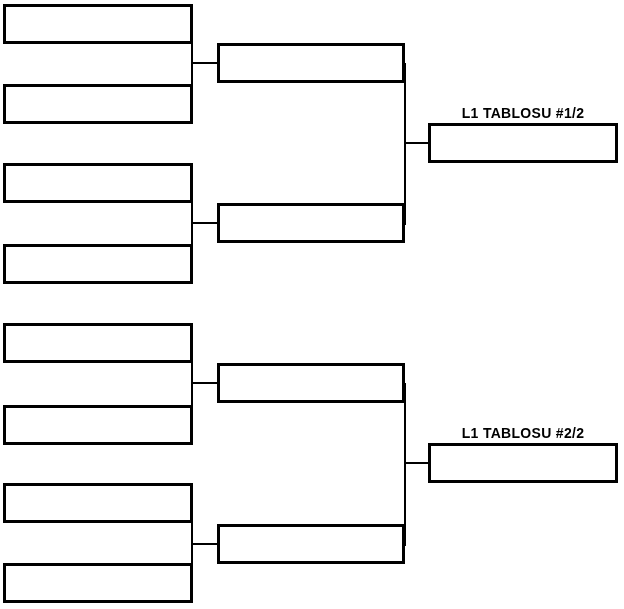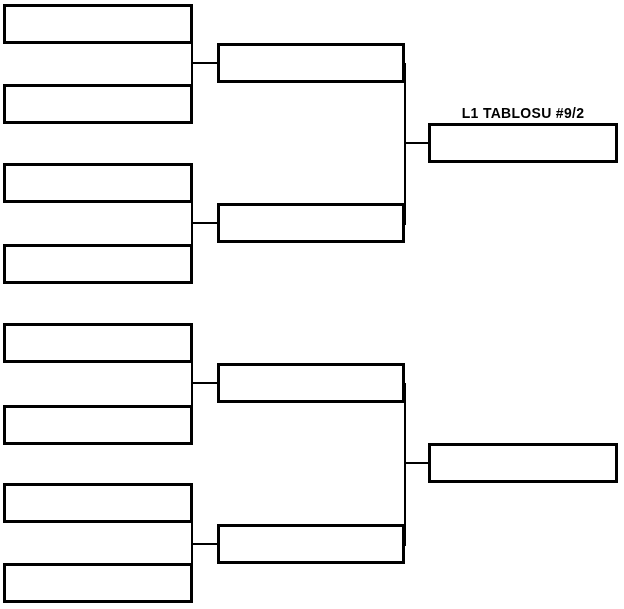--- a/index.html
+++ b/index.html
@@ -50,38 +50,39 @@
 <div class="stage">
 
   <div class="slot r1" style="top:4px;"></div>
   <div class="slot r1" style="top:84px;"></div>
   <div class="slot r1" style="top:163px;"></div>
   <div class="slot r1" style="top:244px;"></div>
 
   <div class="slot r2" style="top:43px;"></div>
   <div class="slot r2" style="top:203px;"></div>
 
-  <div class="bracket-label" style="top:105px;">L1 TABLOSU #9/2</div>
+  <div class="bracket-label" style="top:105px;">L1 TABLOSU #1/2</div>
   <div class="slot fin" style="top:123px;"></div>
 
   <div class="line vline" style="left:191px; top:24px;  height:82px;"></div>
   <div class="line hline" style="left:191px; top:62px;"></div>
   <div class="line vline" style="left:191px; top:183px; height:83px;"></div>
   <div class="line hline" style="left:191px; top:222px;"></div>
   <div class="line vline" style="left:404px; top:63px;  height:162px;"></div>
   <div class="line hline" style="left:404px; top:142px;"></div>
 
   <div class="slot r1" style="top:323px;"></div>
   <div class="slot r1" style="top:405px;"></div>
   <div class="slot r1" style="top:483px;"></div>
   <div class="slot r1" style="top:563px;"></div>
 
   <div class="slot r2" style="top:363px;"></div>
   <div class="slot r2" style="top:524px;"></div>
 
+  <div class="bracket-label" style="top:425px;">L1 TABLOSU #2/2</div>
   <div class="slot fin" style="top:443px;"></div>
 
   <div class="line vline" style="left:191px; top:343px; height:84px;"></div>
   <div class="line hline" style="left:191px; top:382px;"></div>
   <div class="line vline" style="left:191px; top:503px; height:82px;"></div>
   <div class="line hline" style="left:191px; top:543px;"></div>
   <div class="line vline" style="left:404px; top:383px; height:163px;"></div>
   <div class="line hline" style="left:404px; top:462px;"></div>
 
 </div>

